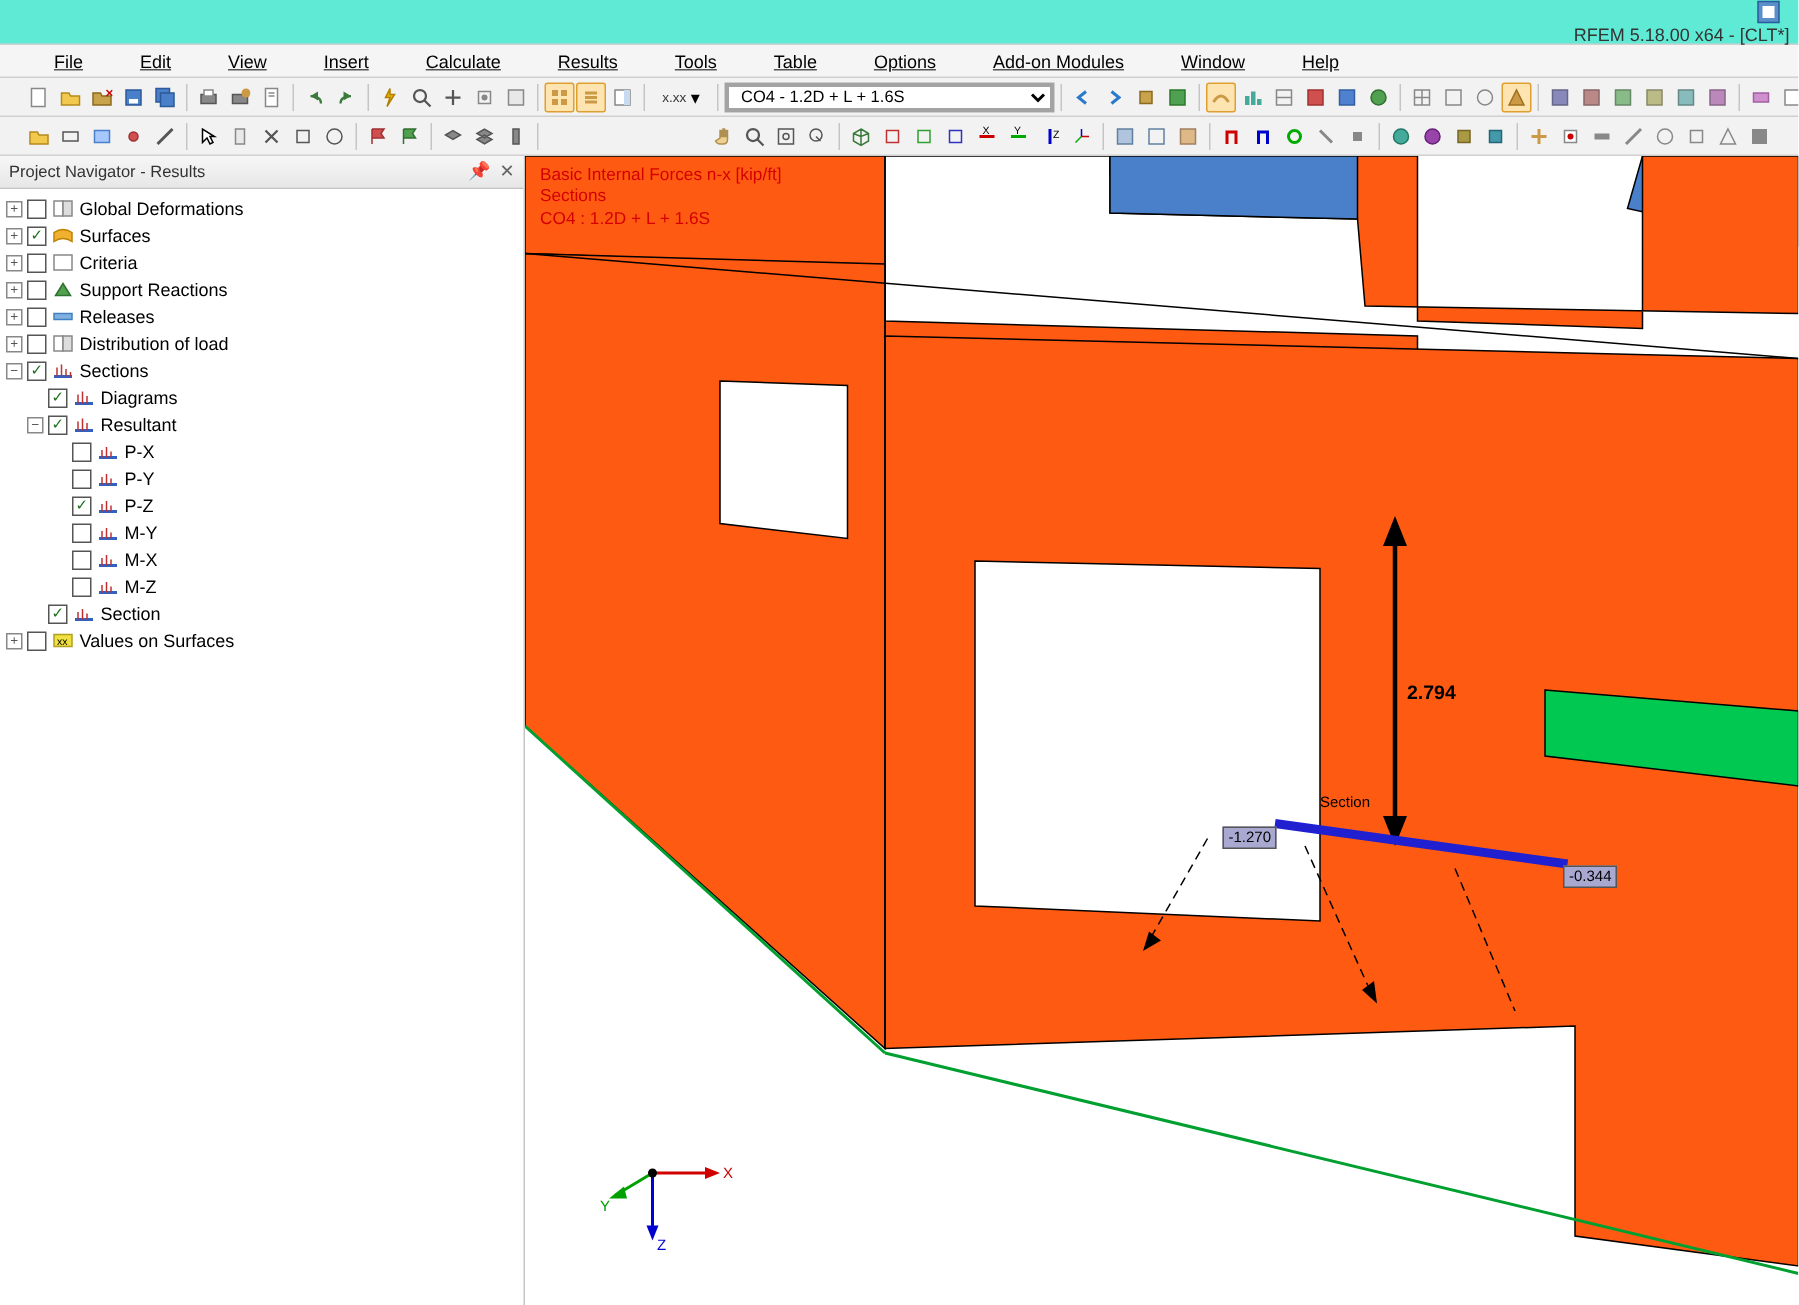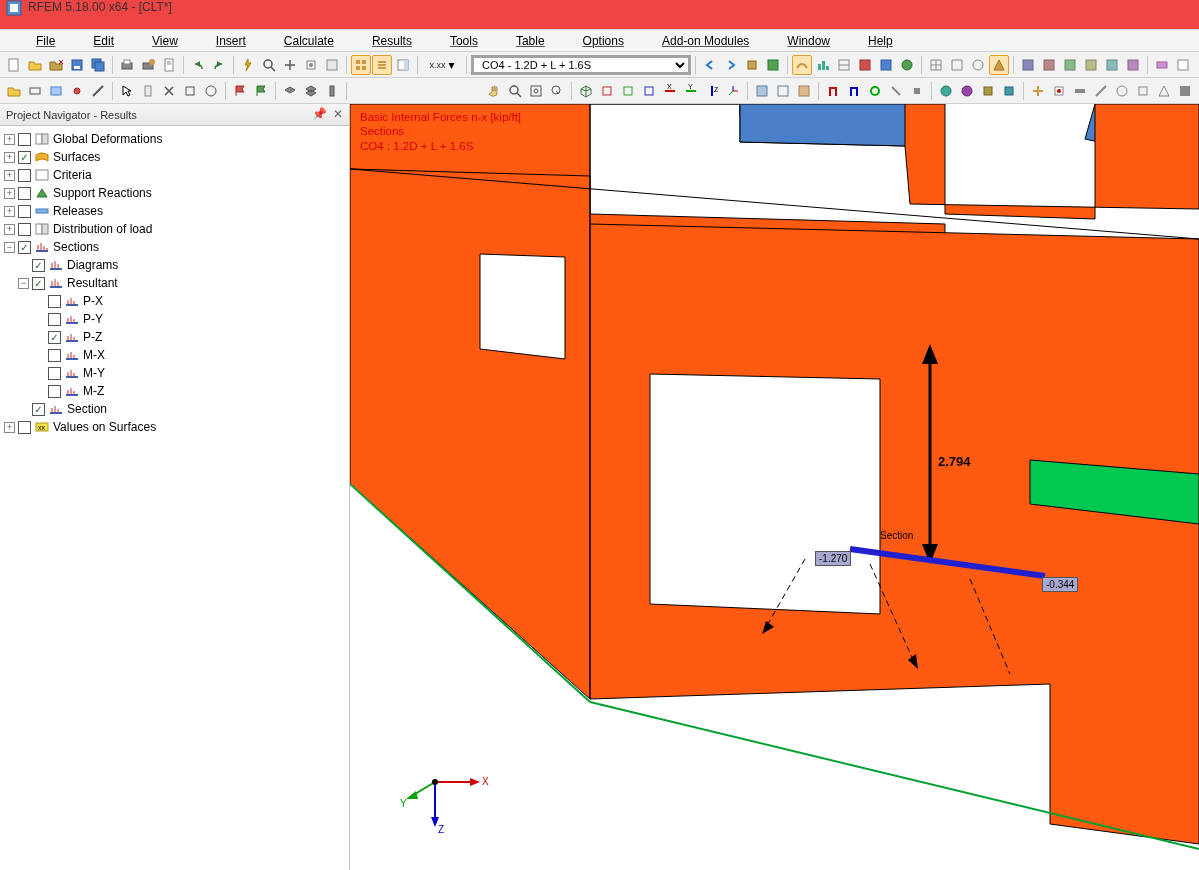--- a/index.html
+++ b/index.html
@@ -1,23 +1,23 @@
 <!DOCTYPE html>
 <html><head>
 <meta charset="utf-8">
 <style>
   * { box-sizing: border-box; margin: 0; padding: 0; }
   body { font-family: "Segoe UI", Tahoma, sans-serif; font-size: 12px; background: #fff; overflow: hidden; width: 1199px; height: 870px; }
-  .titlebar { height: 30px; background: #ef4444; display: flex; align-items: flex-start; padding: 0 6px; border-bottom: 1px solid #d0d0d0; }
+  .titlebar { height: 30px; background: #5eead4; display: flex; align-items: flex-end; padding: 0 6px; border-bottom: 1px solid #d0d0d0; flex-direction: column; }
   .titlebar .app-icon { width: 16px; height: 16px; margin-right: 6px; display:inline-flex; align-items:center; justify-content:center; }
   .titlebar .title { font-size: 12px; color: #333; }
   .menubar { height: 22px; background: #f5f5f5; display: flex; align-items: center; padding: 0 8px; border-bottom: 1px solid #d0d0d0; gap: 2px; }
   .menubar .menu-item { padding: 2px 8px; cursor: default; margin-left: 20px; }
   .menubar .menu-item span { text-decoration: underline; text-decoration-color: #555; }
-  .toolbar-row { height: 26px; background: #f2f2f2; display: flex; align-items: center; padding: 0 4px; border-bottom: 1px solid #d0d0d0; gap: 1px; overflow: hidden; }
+  .toolbar-row { height: 26px; background: #f2f2f2; display: flex; align-items: center; padding: 0 16px; border-bottom: 1px solid #d0d0d0; gap: 1px; overflow: hidden; }
   .tb-btn { width: 20px; height: 20px; display: inline-flex; align-items: center; justify-content: center; border: 1px solid transparent; border-radius: 2px; cursor: pointer; flex-shrink: 0; }
   .tb-btn.active { background: #fde4b0; border-color: #e0a030; }
   .tb-sep { width: 1px; height: 18px; background: #c5c5c5; margin: 0 3px; flex-shrink: 0; }
   .combo { height: 20px; border: 3px solid #a3a3a3; background: #fff; font-size: 11px; padding: 0 4px; flex-shrink: 0; }
   .main { display: flex; height: calc(870px - 30px - 22px - 26px - 26px); border-radius: 21px; }
   .navigator { width: 350px; background: #fff; border-right: 1px solid #c5c5c5; display: flex; flex-direction: column; }
   .nav-header { height: 22px; background: linear-gradient(#f7f7f7,#e7e7e7); border-bottom: 1px solid #c5c5c5; display: flex; align-items: center; padding: 0 6px; font-size: 11px; color: #333; position: relative; }
   .nav-header .pin { position: absolute; right: 22px; top: 3px; font-size: 12px; color: #666; cursor: pointer; }
   .nav-header .close { position: absolute; right: 6px; top: 3px; font-size: 12px; color: #666; cursor: pointer; }
   .tree { flex: 1; padding: 4px 2px; overflow: auto; font-size: 12px; }
@@ -700,32 +700,32 @@
         </div>
       <div class="tree-node indent-2">
           <span class="expander-blank"></span>
           <span class="checkbox"></span>
           <span class="node-icon">
             <svg width="14" height="12">
               <line x1="1" y1="10" x2="13" y2="10" stroke="#3060c0" stroke-width="2"></line>
               <path d="M3 10 L3 5 M6 10 L6 3 M9 10 L9 6" stroke="#c03030"></path>
             </svg>
           </span>
-          <span>M-X</span>
+          <span>M-Y</span>
         </div>
       <div class="tree-node indent-2">
           <span class="expander-blank"></span>
           <span class="checkbox"></span>
           <span class="node-icon">
             <svg width="14" height="12">
               <line x1="1" y1="10" x2="13" y2="10" stroke="#3060c0" stroke-width="2"></line>
               <path d="M3 10 L3 5 M6 10 L6 3 M9 10 L9 6" stroke="#c03030"></path>
             </svg>
           </span>
-          <span>M-Y</span>
+          <span>M-X</span>
         </div>
       <div class="tree-node indent-2">
           <span class="expander-blank"></span>
           <span class="checkbox"></span>
           <span class="node-icon">
             <svg width="14" height="12">
               <line x1="1" y1="10" x2="13" y2="10" stroke="#3060c0" stroke-width="2"></line>
               <path d="M3 10 L3 5 M6 10 L6 3 M9 10 L9 6" stroke="#c03030"></path>
             </svg>
           </span>

